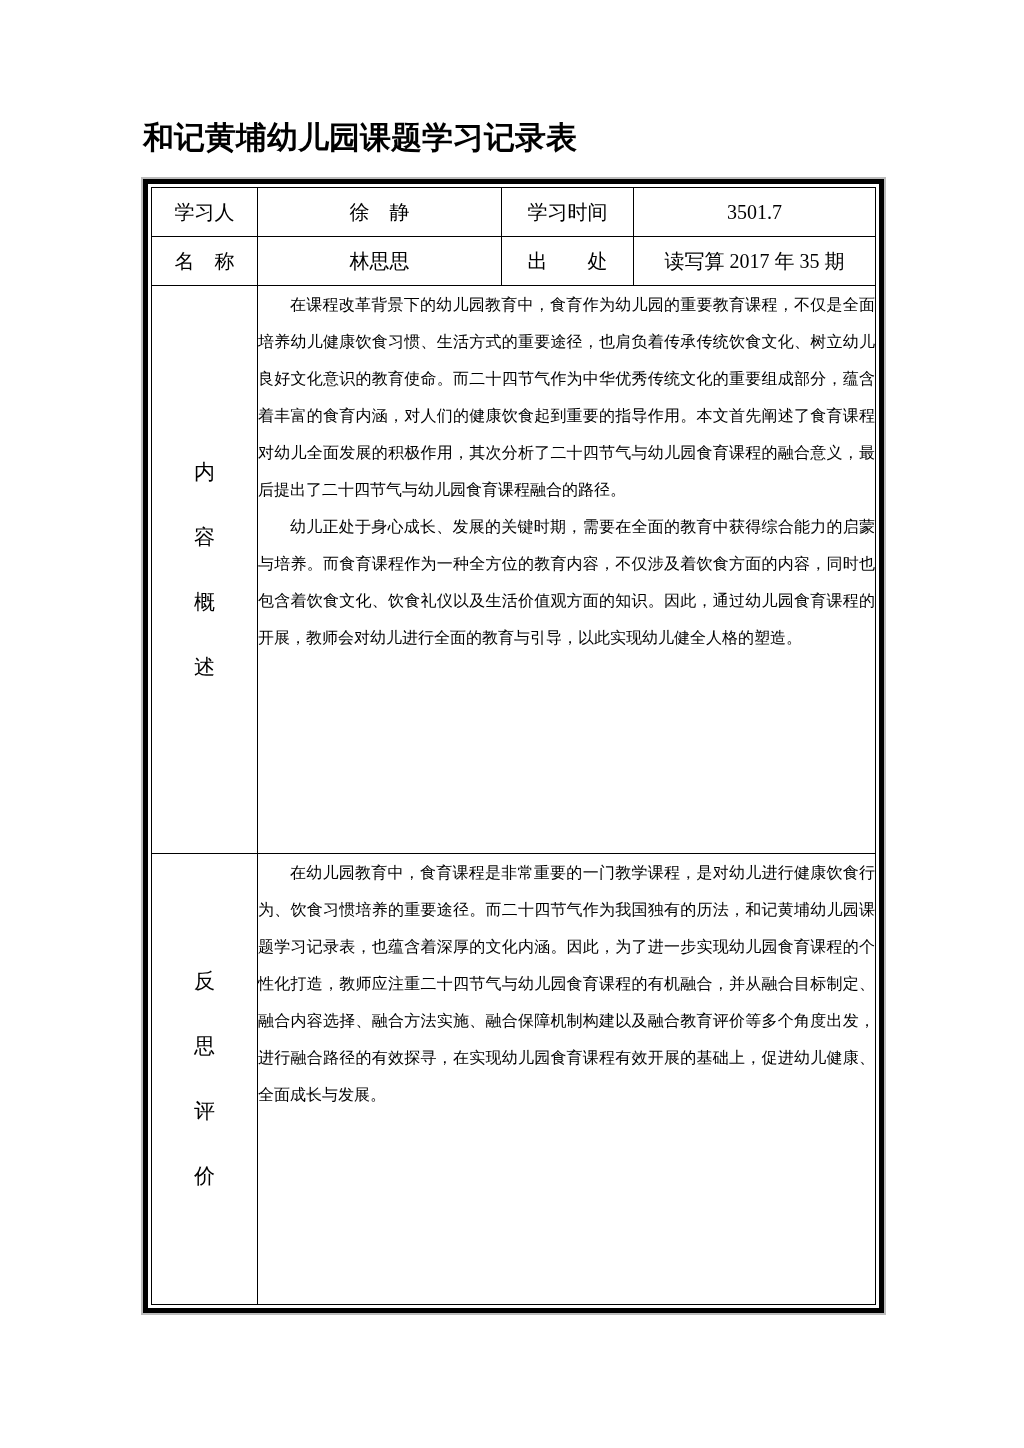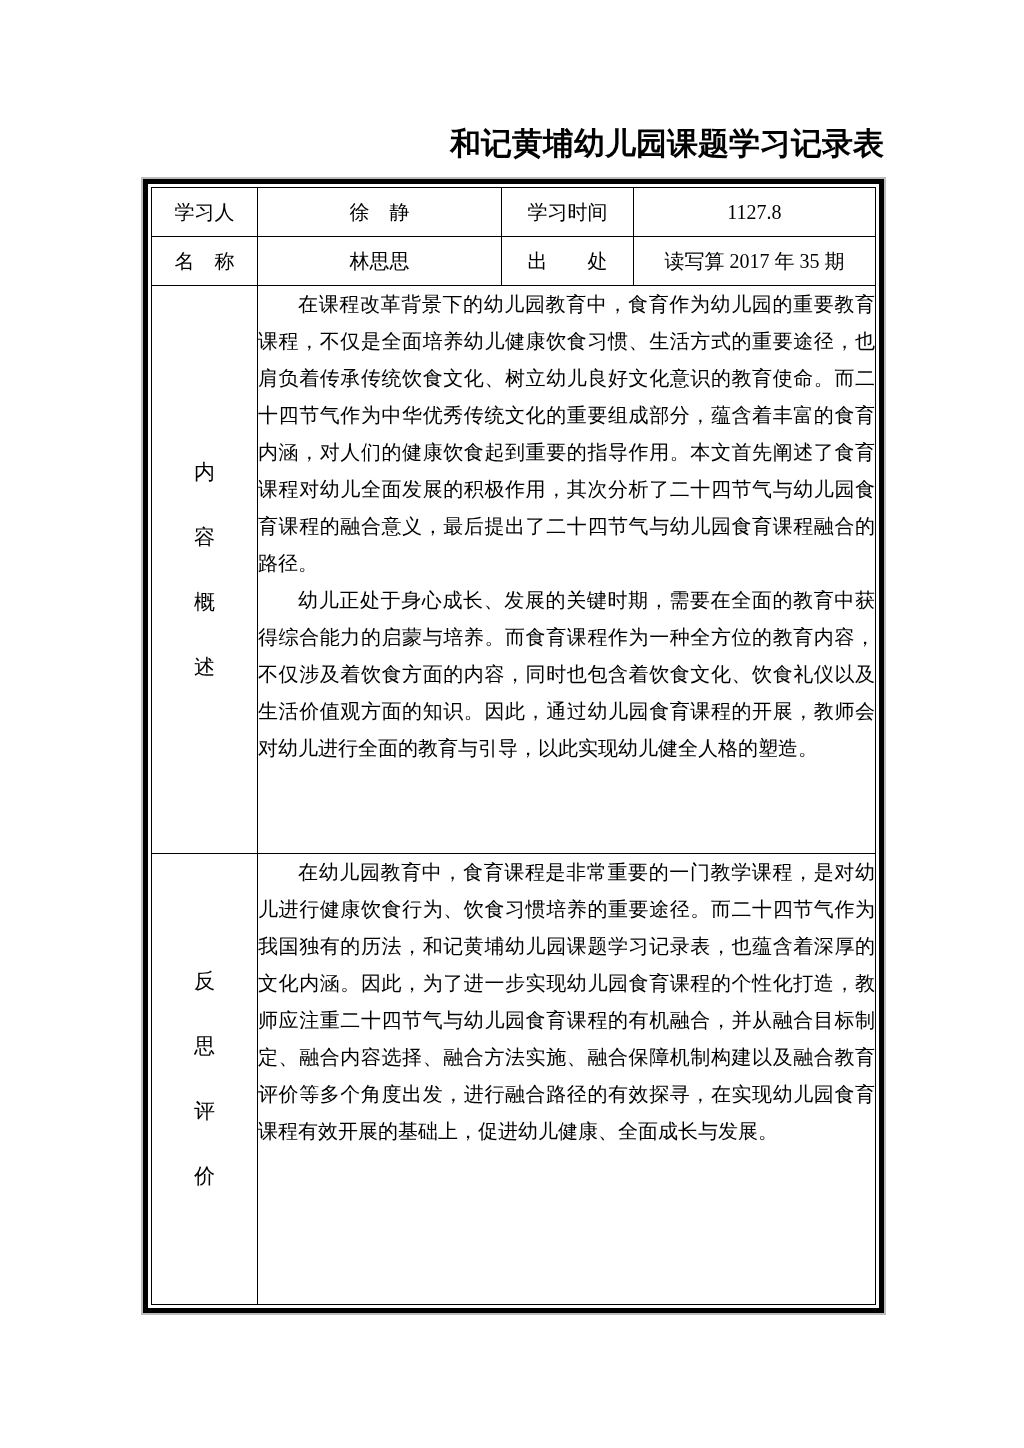--- a/index.html
+++ b/index.html
@@ -14,26 +14,26 @@
     font-family: "Liberation Serif", "DejaVu Serif", serif;
     color: #000000;
   }
   .sheet {
     position: absolute;
     inset: 0;
     background: #ffffff;
   }
   .page-title {
     position: absolute;
-    top: 124px;
+    top: 116px;
     left: 143px;
     width: 741px;
     margin: 0;
-    text-align: right;
-    font-family: Liberation Mono, monospace;
+    text-align: left;
+    font-family: Liberation Sans, sans-serif;
     font-size: 31px;
     font-weight: 700;
     line-height: 44px;
     white-space: nowrap;
   }
   .table-wrap {
     position: absolute;
     top: 179px;
     left: 143px;
     width: 741px;
@@ -74,21 +74,21 @@
     flex-direction: column;
     align-items: center;
     justify-content: center;
     gap: 44px;
     font-size: 21px;
     line-height: 21px;
   }
   td.content-cell {
     vertical-align: top;
     padding: 42px 9px 12px 9px;
-    font-size: 20px;
+    font-size: 16px;
     line-height: 37px;
     text-align: justify;
     overflow: hidden;
   }
   td.content-cell p {
     margin: 0;
     text-indent: 2em;
   }
 </style>
 </head>
@@ -105,21 +105,21 @@
         <col style="width:244px">
         <col style="width:132px">
         <col>
       </colgroup>
 
       <tbody>
           <tr class="info-row">
         <td class="label-cell">学习人</td>
         <td class="value-cell">徐　静</td>
         <td class="label-cell">学习时间</td>
-        <td class="value-cell">1127.8</td>
+        <td class="value-cell">3501.7</td>
       </tr>
 
       <tr class="info-row">
         <td class="label-cell">名　称</td>
         <td class="value-cell">林思思</td>
         <td class="label-cell">出　　处</td>
         <td class="value-cell">读写算 2017 年 35 期</td>
       </tr>
 
       <tr class="summary-row">

